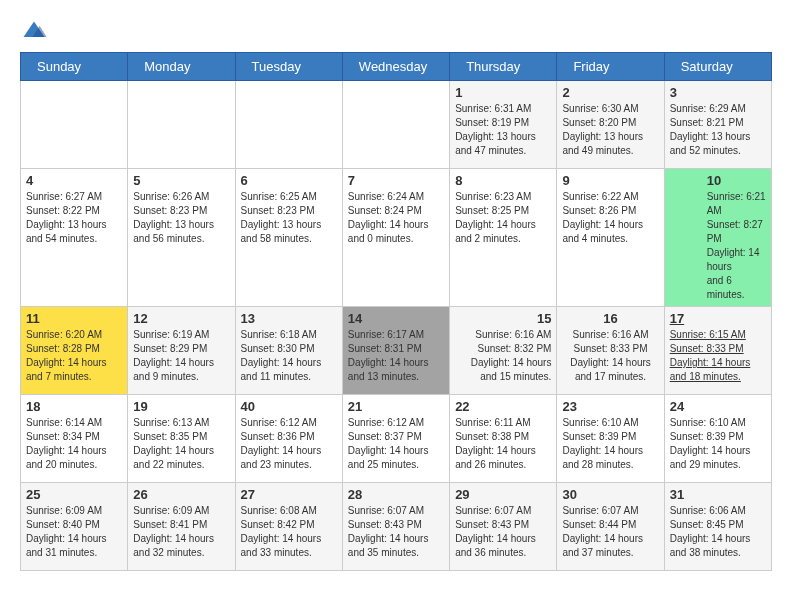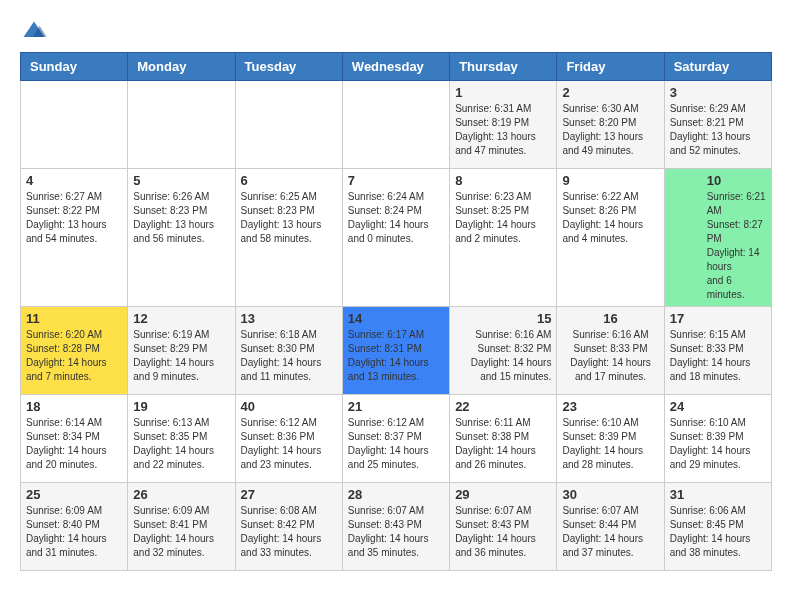--- a/index.html
+++ b/index.html
@@ -35,22 +35,22 @@
     }
     .calendar {
       width: 100%;
       border-collapse: collapse;
       border: 1px solid #aaa;
     }
     .calendar th {
       background: #3a7abf;
       color: #fff;
       font-size: 13px;
-      font-weight: bold;
-      padding: 6px 9px;
+      font-weight: normal;
+      padding: 6px 16px;
       text-align: left;
       border: 1px solid #2a5a9f;
     }
     .calendar td {
       vertical-align: top;
       border: 1px solid #ccc;
       padding: 4px 5px;
       width: calc(100% / 7);
       min-height: 80px;
       height: 88px;
@@ -177,33 +177,33 @@
           <div class="day-info">Sunrise: 6:20 AM<br>Sunset: 8:28 PM<br>Daylight: 14 hours<br>and 7 minutes.</div>
         </td>
         <td style="background: rgb(245, 245, 245);">
           <span class="day-number">12</span>
           <div class="day-info">Sunrise: 6:19 AM<br>Sunset: 8:29 PM<br>Daylight: 14 hours<br>and 9 minutes.</div>
         </td>
         <td style="background: rgb(245, 245, 245);">
           <span class="day-number">13</span>
           <div class="day-info">Sunrise: 6:18 AM<br>Sunset: 8:30 PM<br>Daylight: 14 hours<br>and 11 minutes.</div>
         </td>
-        <td style="background: #3b82f6; margin-top: 40px;">
+        <td style="background: #a3a3a3; margin-top: 40px;">
           <span class="day-number">14</span>
           <div class="day-info">Sunrise: 6:17 AM<br>Sunset: 8:31 PM<br>Daylight: 14 hours<br>and 13 minutes.</div>
         </td>
         <td style="background: rgb(245, 245, 245); text-align: right;">
           <span class="day-number">15</span>
           <div class="day-info">Sunrise: 6:16 AM<br>Sunset: 8:32 PM<br>Daylight: 14 hours<br>and 15 minutes.</div>
         </td>
         <td style="background: rgb(245, 245, 245); text-align: center;">
           <span class="day-number">16</span>
           <div class="day-info">Sunrise: 6:16 AM<br>Sunset: 8:33 PM<br>Daylight: 14 hours<br>and 17 minutes.</div>
         </td>
-        <td style="background: rgb(245, 245, 245);">
+        <td style="background: rgb(245, 245, 245); text-decoration: underline;">
           <span class="day-number">17</span>
           <div class="day-info">Sunrise: 6:15 AM<br>Sunset: 8:33 PM<br>Daylight: 14 hours<br>and 18 minutes.</div>
         </td>
       </tr>
       <tr>
         <td style="background: rgb(255, 255, 255);">
           <span class="day-number">18</span>
           <div class="day-info">Sunrise: 6:14 AM<br>Sunset: 8:34 PM<br>Daylight: 14 hours<br>and 20 minutes.</div>
         </td>
         <td style="background: rgb(255, 255, 255);">

